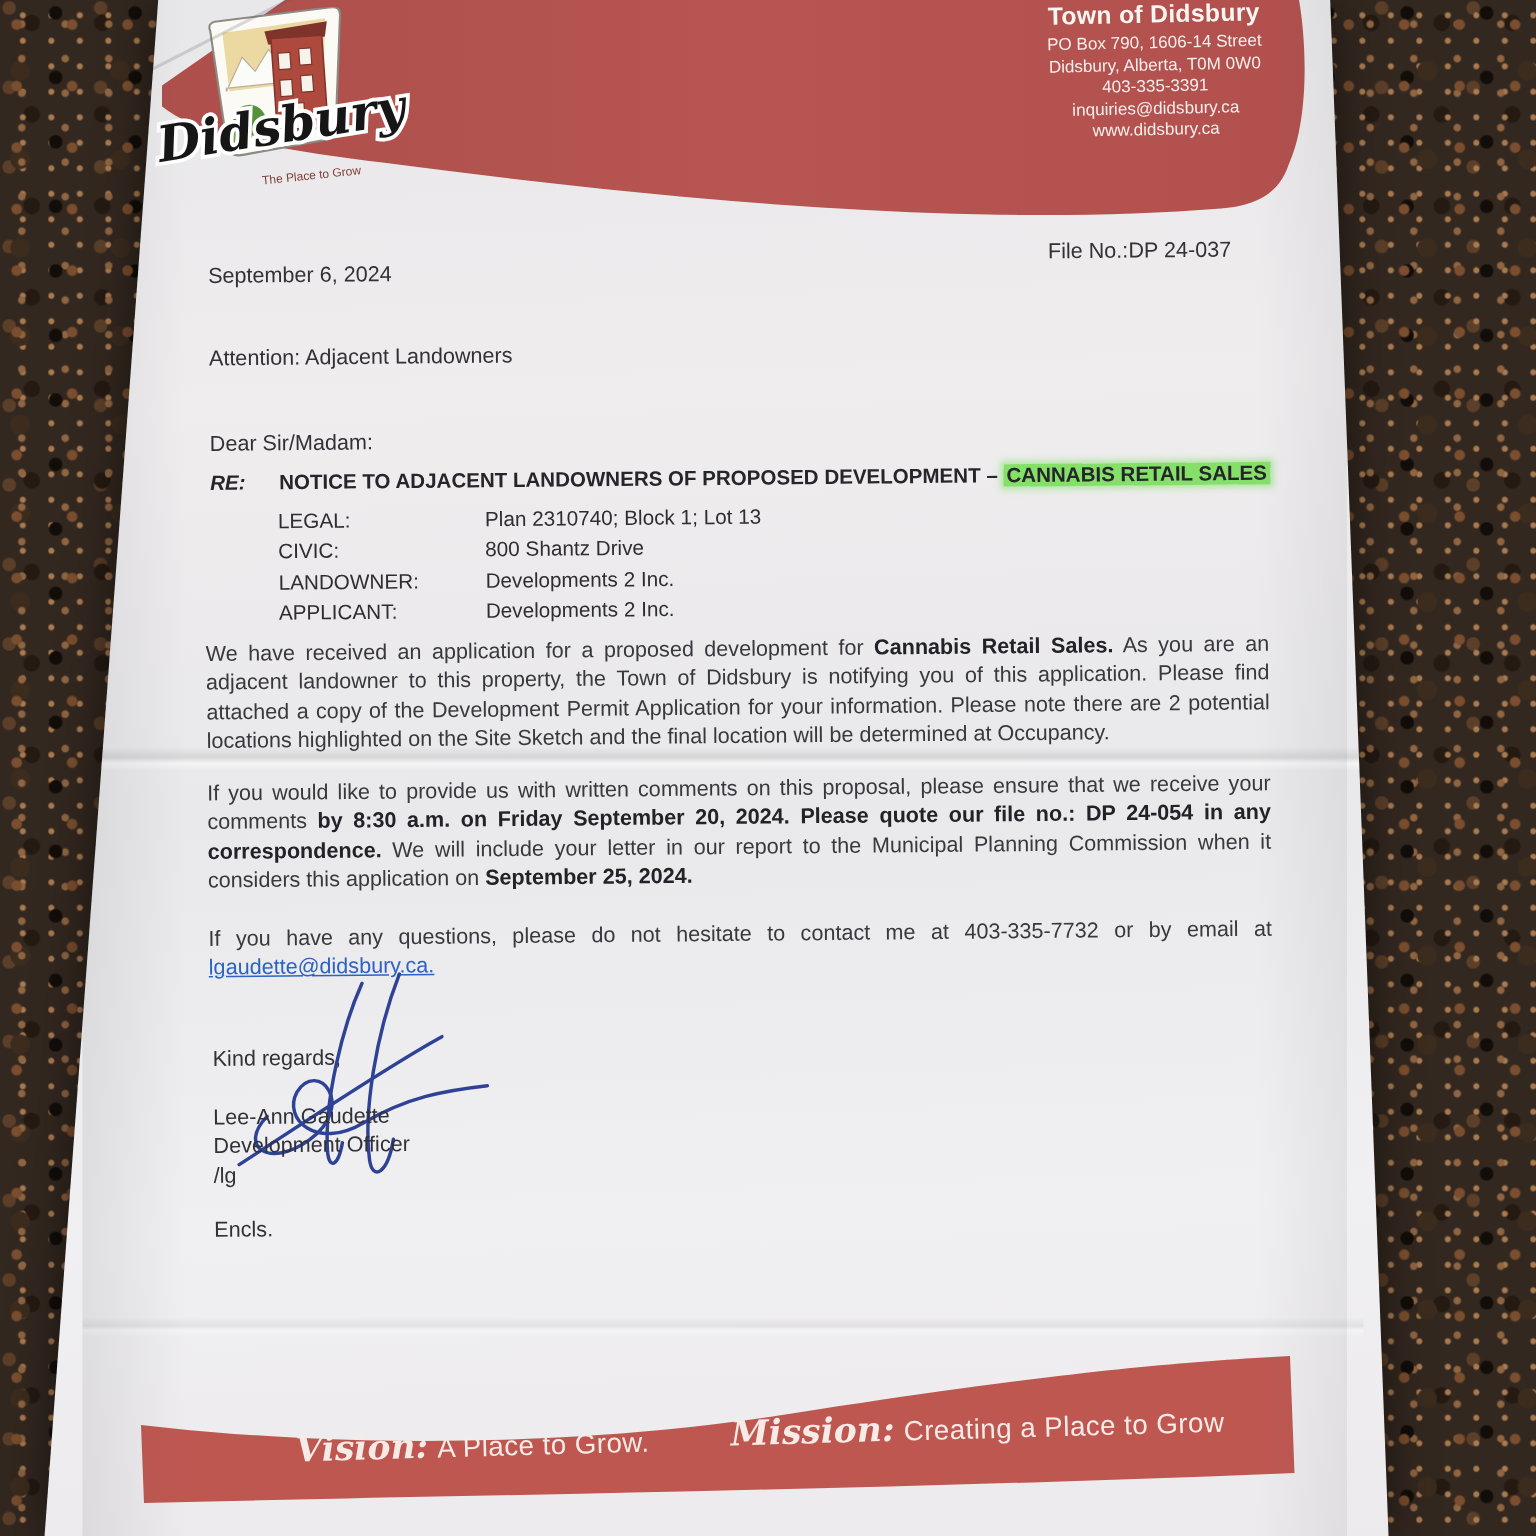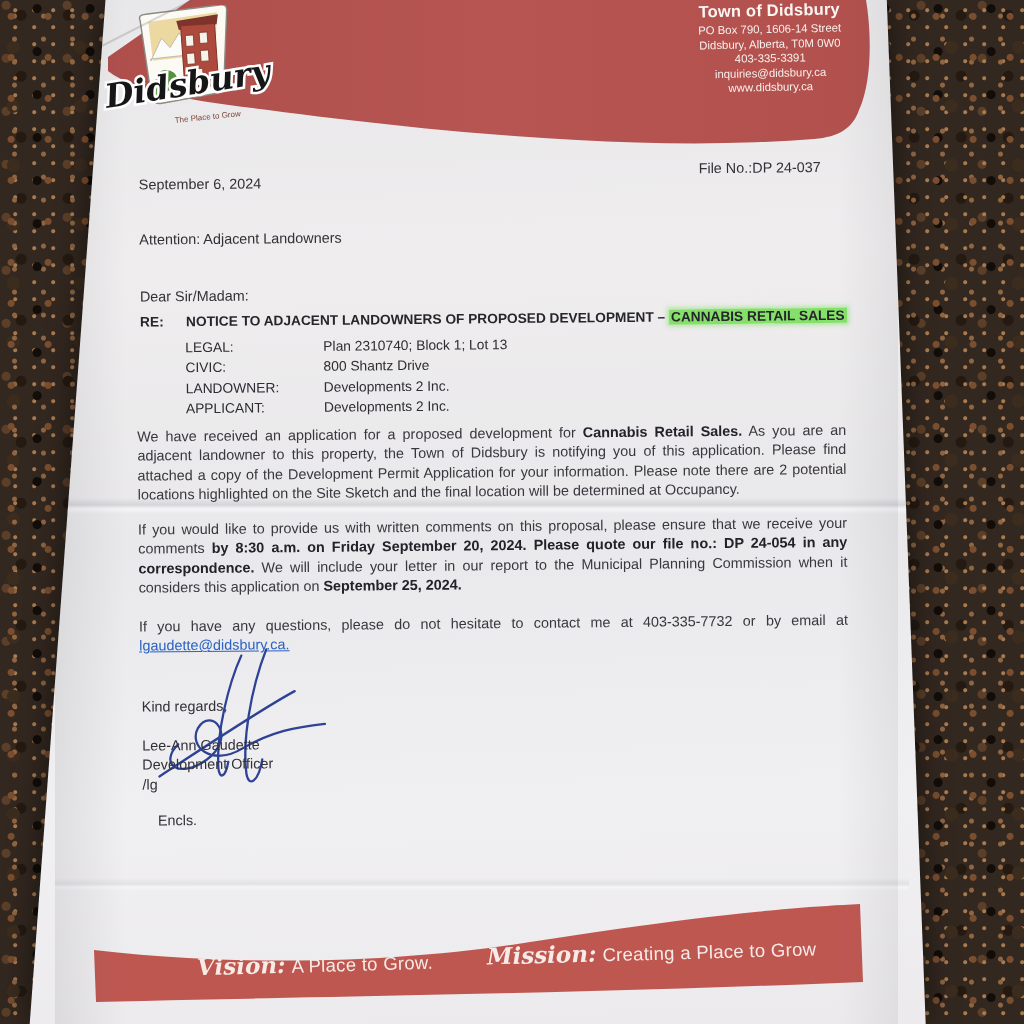--- a/index.html
+++ b/index.html
@@ -54,34 +54,34 @@
   
   .letter { position:absolute; inset:0; transform:rotate(-0.55deg); transform-origin:50% 0;
     color:#323137; font-size:14.4px; }
   .abs { position:absolute; }
   .date { left:137px; top:173px; }
   .fileno { left:697px; top:162px; }
   .fileno .fl { margin-right:0; }
   .attention { left:137px; top:228px; }
   .salutation { left:137px; top:285px; }
   .re-row { left:137px; top:311px; width:730px; display:flex; font-weight:bold; font-size:13.7px; color:#26252b; }
-  .re-row .re-label { width:46px; flex:0 0 46px; }
+  .re-row .re-label { width:46px; flex:0 0 46px;font-style:italic; }
   .hl { background:#85e06a; box-shadow:0 0 4px 2px rgba(133,224,106,0.55); padding:0 2px; }
   .details { left:182px; top:335px; font-size:13.8px; line-height:20.4px; color:#2e2d33; }
   .details .row span.dl { display:inline-block; width:138px; }
   .para { left:133px; top:0; width:709px; text-align:justify; line-height:19.4px; color:#39383e; }
   .p1 { top:424px; }
   .p2 { top:517px; }
   .p3 { top:614px; }
   .b { font-weight:bold; color:#232228; }
   .lnk { color:#2b62c4; text-decoration:underline; }
   .closing { left:135px; top:695px; }
   .sig-svg { position:absolute; left:138px; top:645px; }
   .signer { left:135px; top:733px; line-height:19.4px; }
-  .encls { left:150px; top:809px; }
+  .encls { left:135px; top:809px; }
 
   
   .footer-svg { position:absolute; left:80px; top:888px; }
   .f-text { position:absolute; color:#f6ebe7; white-space:nowrap; transform:rotate(-1.6deg); }
   .f-script { font-family:"DejaVu Serif", serif; font-style:italic; font-weight:bold; font-size:23px; margin-right:6px; }
   .f-plain { font-size:18.5px; font-weight:400; letter-spacing:0.3px; }
   .vision { left:197px; top:950px; }
   .mission { left:487px; top:938px; }
 </style>
 </head>

